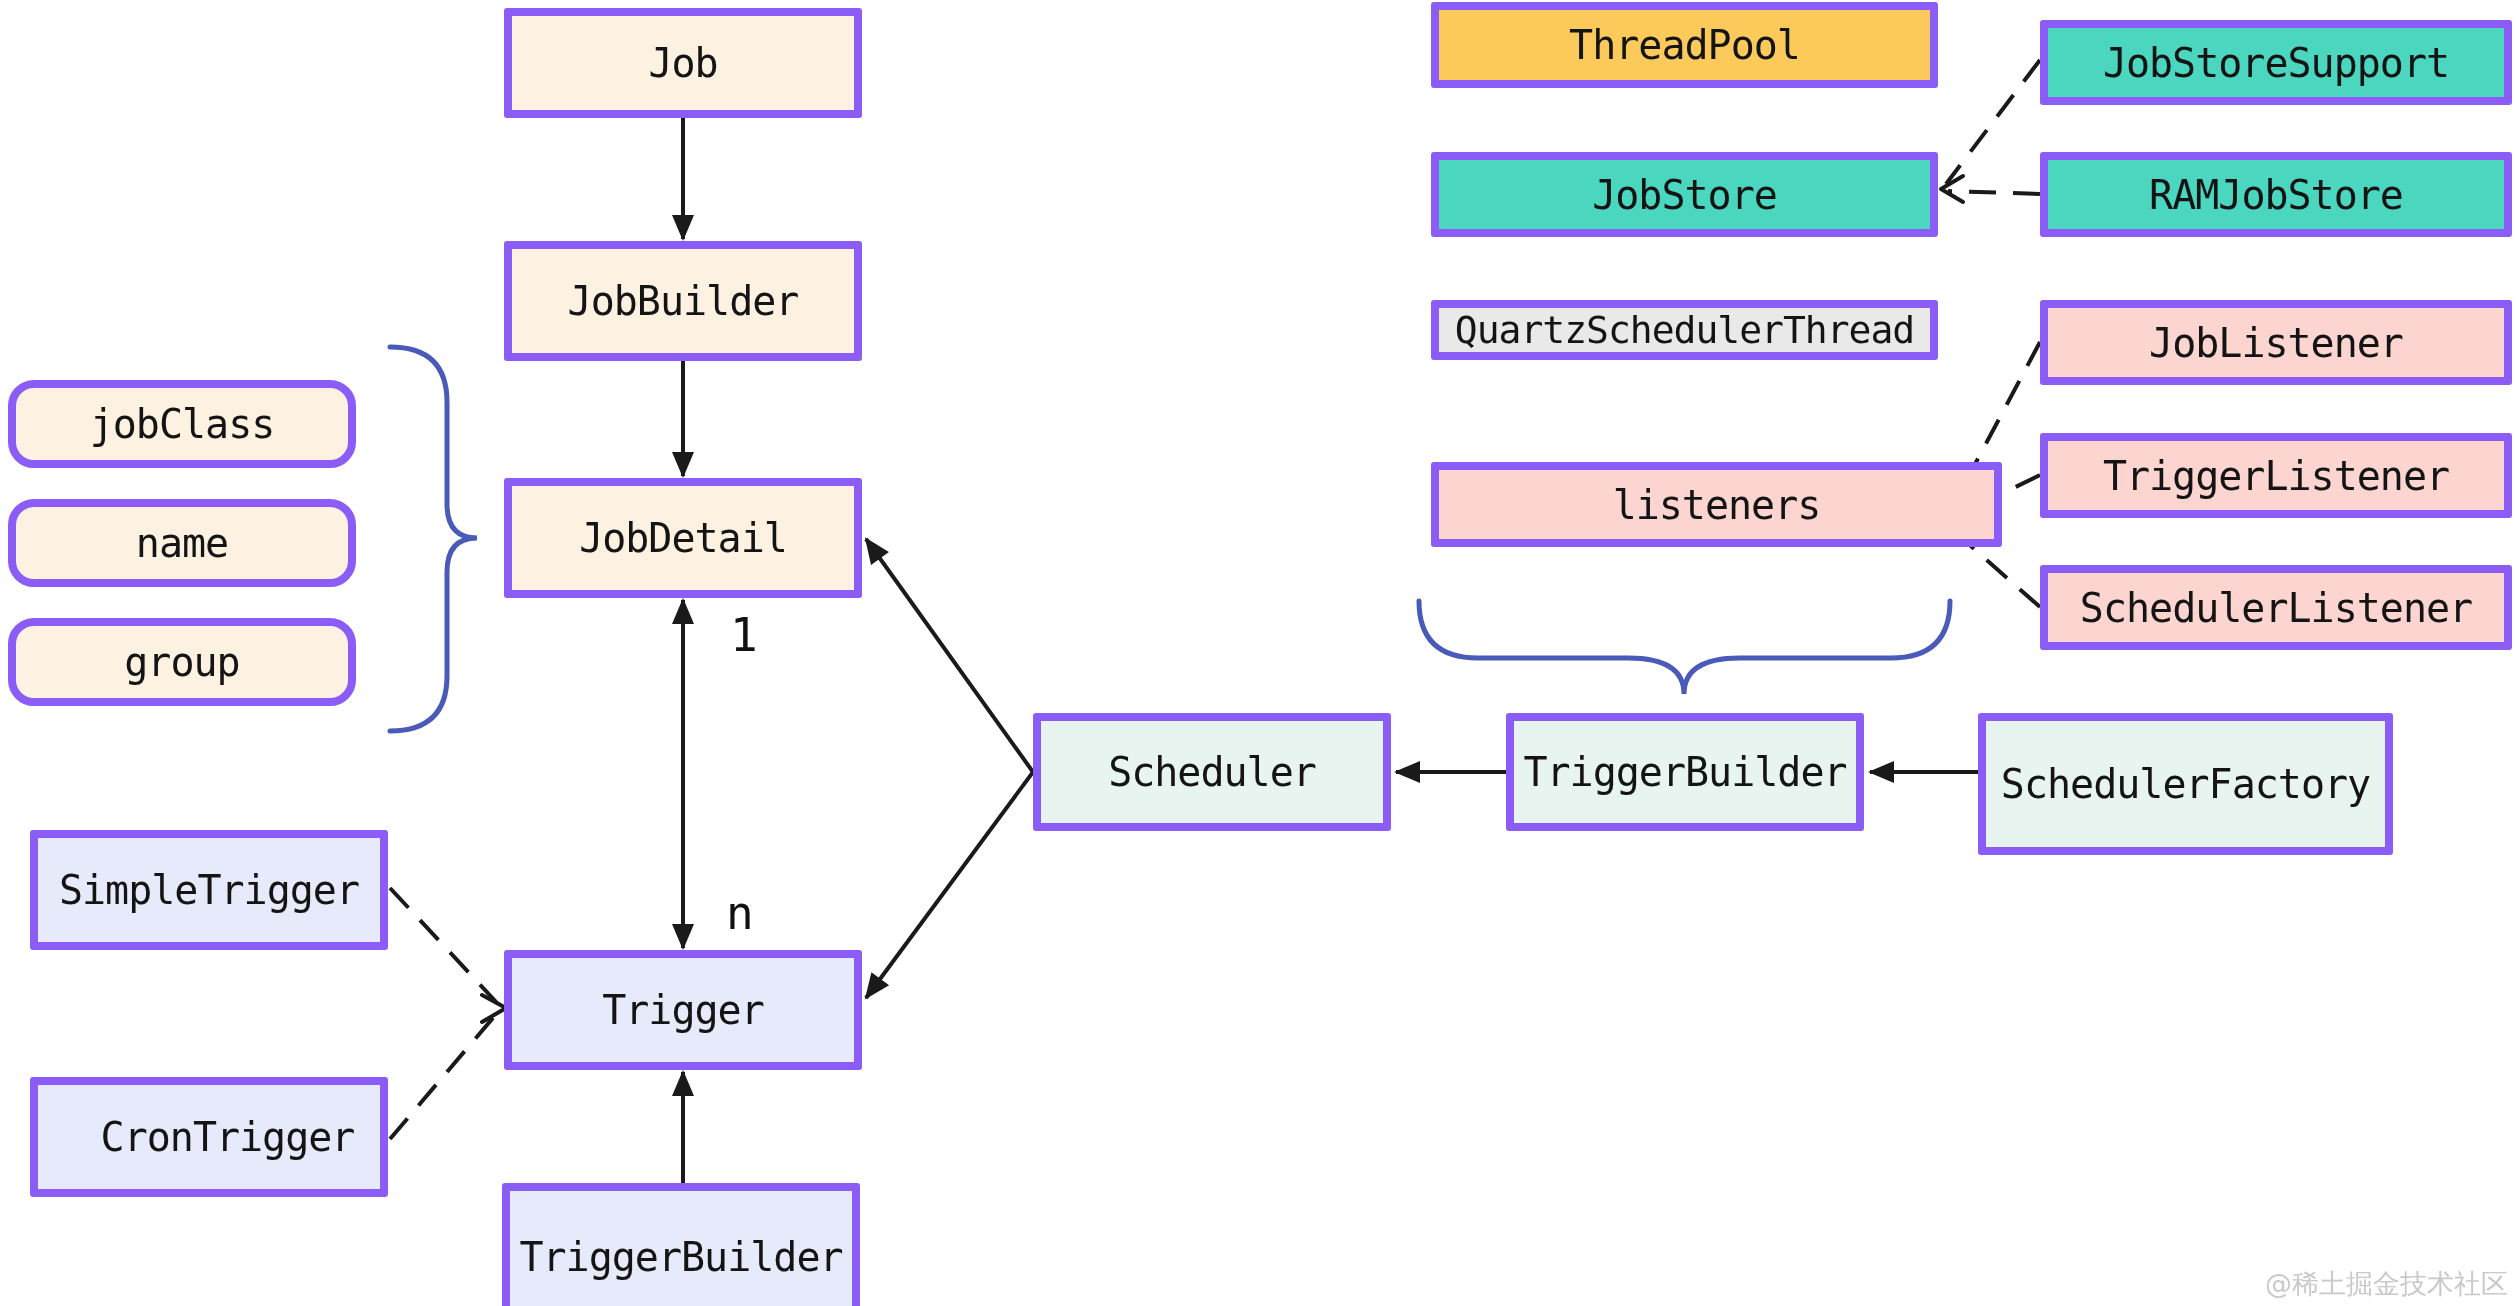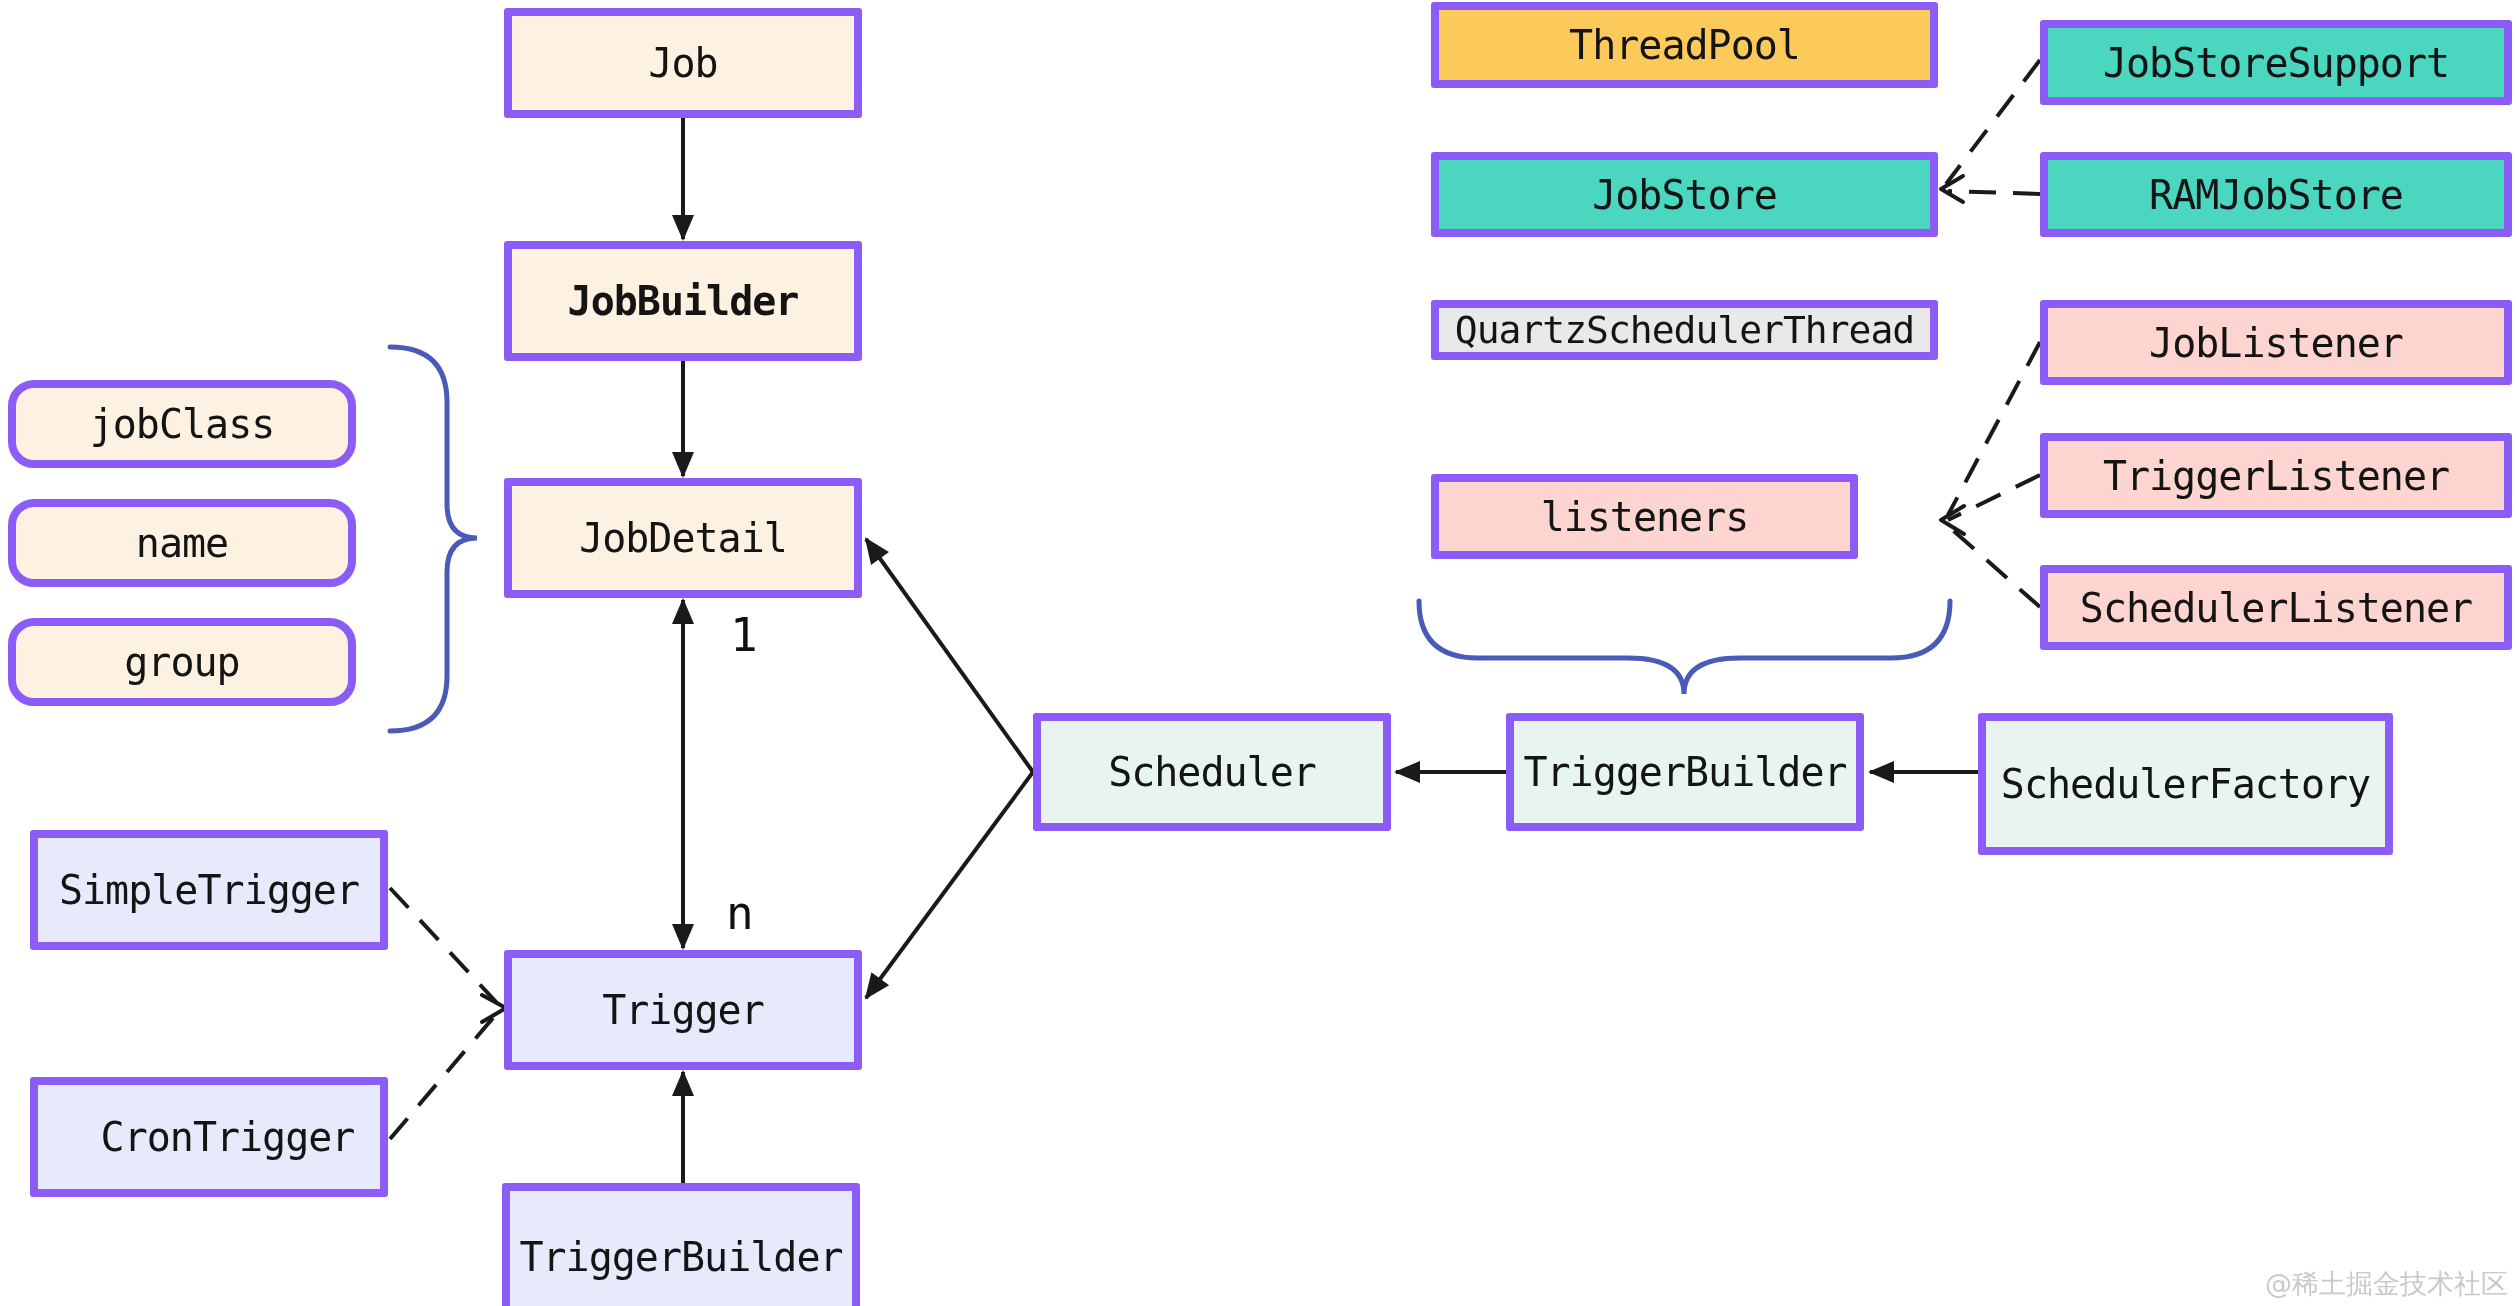--- a/index.html
+++ b/index.html
@@ -18,36 +18,36 @@
   .cream{background:#fdf2e2;}
   .orange{background:#fbca5b;}
   .teal{background:#4bd6bf;}
   .gray{background:#e9e9ea;}
   .pink{background:#fcd5d1;}
   .lav{background:#e6eafb;}
   .mint{background:#e7f4ef;}
 
   
   #n-job{left:504px;top:8px;width:358px;height:110px;}
-  #n-jobBuilder{left:504px;top:241px;width:358px;height:120px;font-weight:bold;}
+  #n-jobBuilder{left:504px;top:241px;width:358px;height:120px;}
   #n-jobDetail{left:504px;top:478px;width:358px;height:120px;}
   #n-jobClass{left:8px;top:380px;width:348px;height:88px;}
   #n-name{left:8px;top:499px;width:348px;height:88px;}
   #n-group{left:8px;top:618px;width:348px;height:88px;}
   #n-simpleTrigger{left:30px;top:830px;width:358px;height:120px;}
   #n-cronTrigger{left:30px;top:1077px;width:358px;height:120px;padding-left:37px;}
   #n-trigger{left:504px;top:950px;width:358px;height:120px;}
   #n-triggerBuilder{left:502px;top:1183px;width:358px;height:148px;}
   #n-scheduler{left:1033px;top:713px;width:358px;height:118px;}
   #n-quartzScheduler{left:1506px;top:713px;width:358px;height:118px;}
   #n-schedulerFactory{left:1978px;top:713px;width:415px;height:142px;}
   #n-threadPool{left:1431px;top:2px;width:507px;height:86px;}
   #n-jobStore{left:1431px;top:152px;width:507px;height:85px;}
   #n-quartzSchedulerThread{left:1431px;top:300px;width:507px;height:60px;font-size:38px;}
-  #n-listeners{left:1431px;top:474px;width:427px;height:85px;}
+  #n-listeners{left:1431px;top:462px;width:571px;height:85px;}
   #n-jobStoreSupport{left:2040px;top:20px;width:472px;height:85px;}
   #n-ramJobStore{left:2040px;top:152px;width:472px;height:85px;}
   #n-jobListener{left:2040px;top:300px;width:472px;height:85px;}
   #n-triggerListener{left:2040px;top:433px;width:472px;height:85px;}
   #n-schedulerListener{left:2040px;top:565px;width:472px;height:85px;}
 
   .mult{
     position:absolute;font-size:46px;color:#111;letter-spacing:0;
   }
   #m-one{left:730px;top:608px;}

